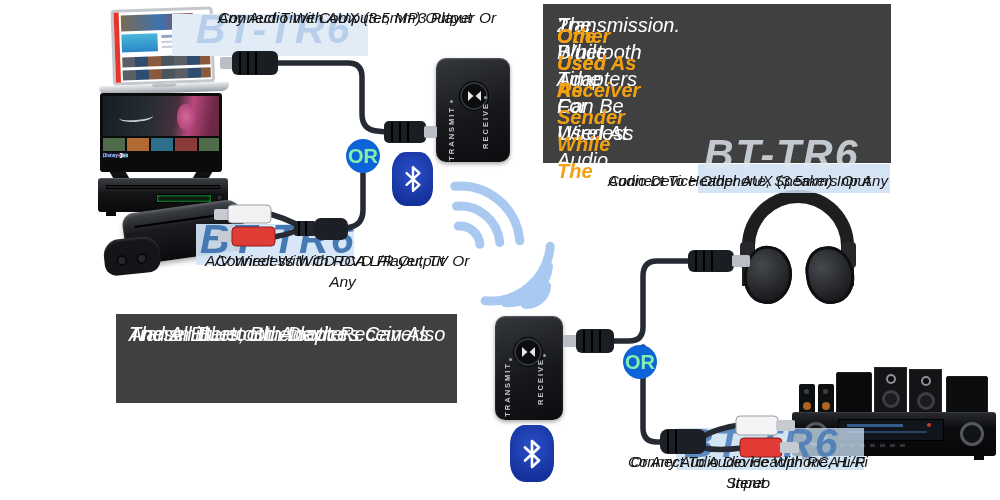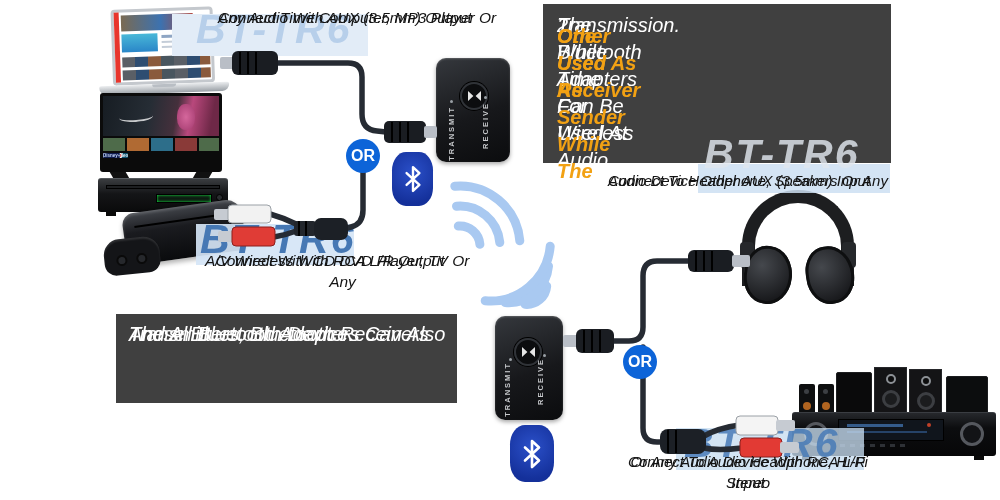--- a/index.html
+++ b/index.html
@@ -28,22 +28,22 @@
   #wm1-band{left:172px;top:14px;width:196px;height:42px;background:#e2ecf7;}
   #wm1-text{left:196px;top:6px;color:#b7cfea;}
   #wm2-band{left:196px;top:224px;width:158px;height:41px;background:rgba(213,229,246,.92);}
   #wm2-text{left:200px;top:216px;color:#4678b4;}
   #wm3-band{left:698px;top:164px;width:192px;height:29px;background:rgba(205,223,242,.85);}
   #wm3-text{left:704px;top:131px;color:rgba(225,231,238,.82);}
   #wm4-band{left:676px;top:428px;width:188px;height:42px;background:rgba(199,220,240,.78);}
   #wm4-text{left:684px;top:420px;color:rgba(72,122,182,.85);}
 
   
-  .or-badge{width:34px;height:34px;border-radius:50%;background:#0d64d8;color:#ffffff;
-            display:flex;align-items:center;justify-content:center;font-weight:700;font-size:16px;z-index:40;}
+  .or-badge{width:34px;height:34px;border-radius:50%;background:#0d64d8;color:#86efac;
+            display:flex;align-items:center;justify-content:center;font-weight:700;font-size:20px;z-index:40;}
   #or1{left:346px;top:139px;}
   #or2{left:623px;top:345px;}
 
   
   .bt-badge{border-radius:34%;background:radial-gradient(circle at 50% 38%,#2b50c9,#14309a 78%);
             display:flex;align-items:center;justify-content:center;z-index:20;}
   #bt1{left:392px;top:152px;width:41px;height:54px;}
   #bt2{left:510px;top:425px;width:44px;height:57px;}
   .bt-badge svg{position:static;}
 

